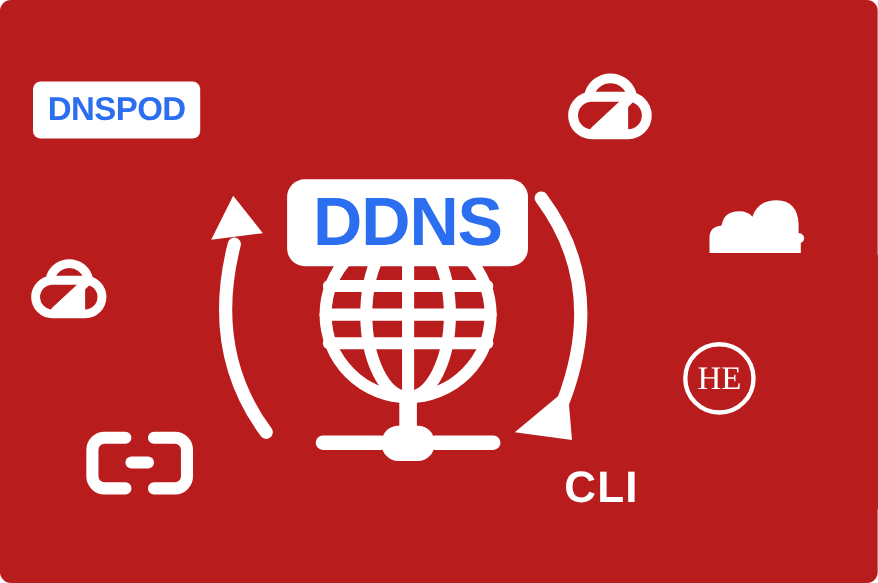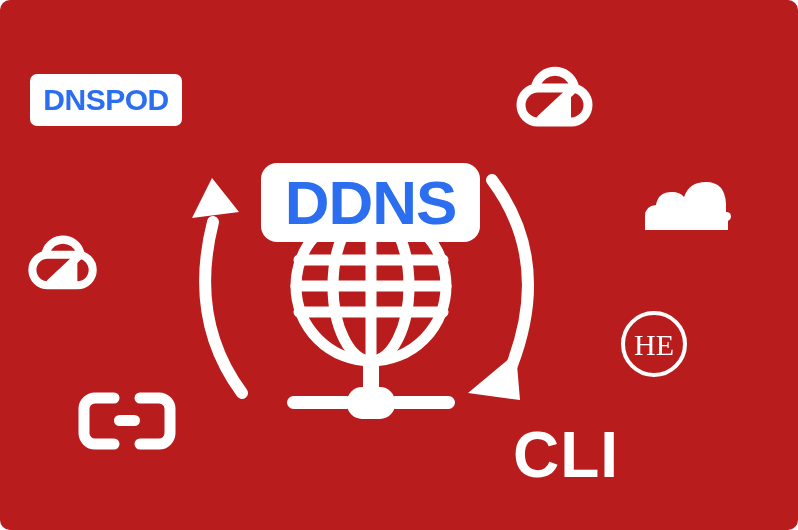--- a/index.html
+++ b/index.html
@@ -64,21 +64,21 @@
   }
 
   
   #cli-label {
     position: absolute;
     left: 513px;
     top: 423px;
     color: #ffffff;
     font-family: "Liberation Sans", sans-serif;
     font-weight: 700;
-    font-size: 64px;
+    font-size: 40px;
     letter-spacing: 1px;
     line-height: 1;
   }
 
   
   .icon-abs { position: absolute; }
   .icon-abs svg { display: block; }
 </style>
 </head>
 <body>

